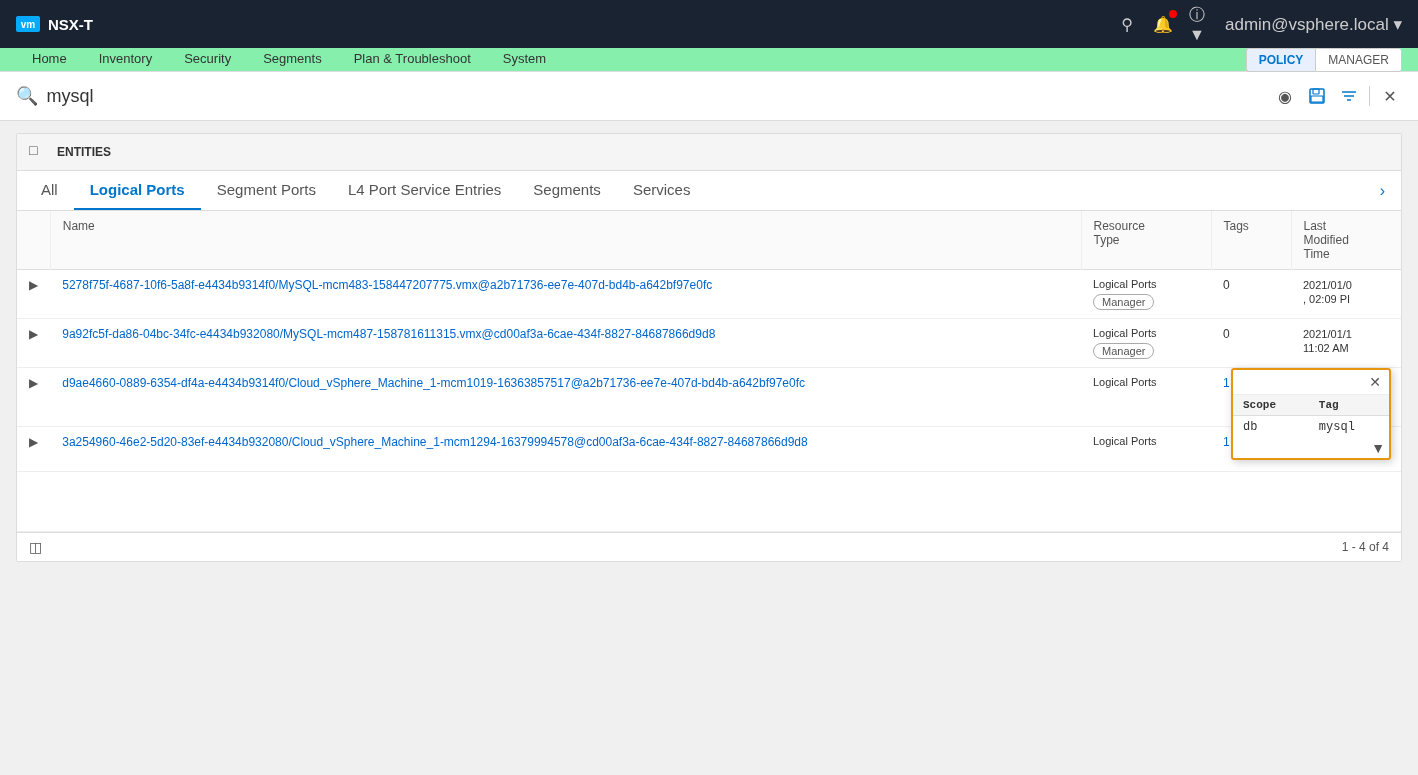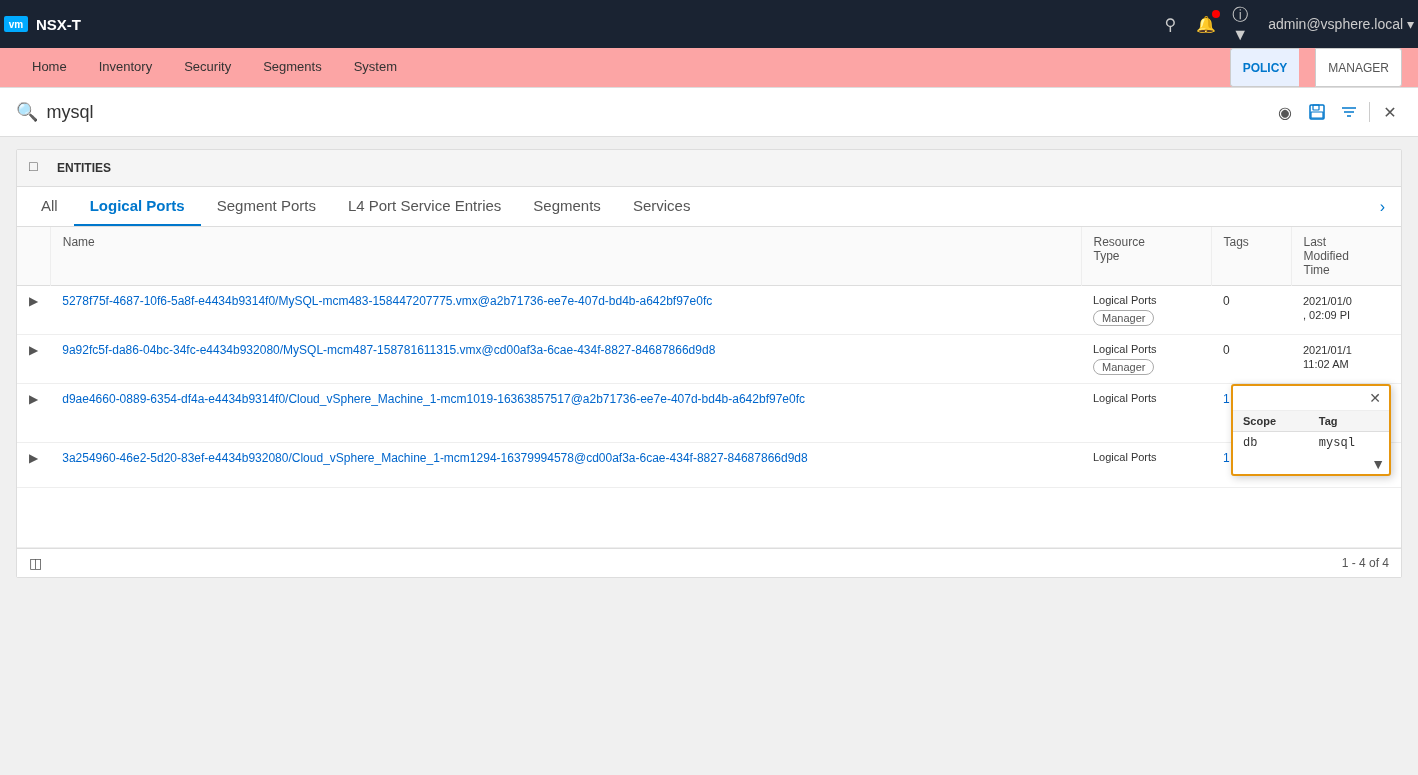--- a/index.html
+++ b/index.html
@@ -4,21 +4,21 @@
   <style>
     * { box-sizing: border-box; margin: 0; padding: 0; }
     body { font-family: Arial, sans-serif; font-size: 13px; background: #f0f0f0; color: #333; }
 
     
     .topbar {
       background: #1a2332;
       height: 48px;
       display: flex;
       align-items: center;
-      padding: 0 4px;
+      padding: 0 16px;
       color: white;
     }
     .topbar-logo {
       display: flex;
       align-items: center;
       gap: 8px;
       color: white;
       font-weight: bold;
       font-size: 15px;
       margin-right: 20px;
@@ -55,45 +55,46 @@
     .bell-icon { position: relative; }
     .bell-badge {
       position: absolute;
       top: -4px;
       right: -4px;
       background: red;
       border-radius: 50%;
       width: 8px;
       height: 8px;
     }
-    .user-section { display: flex; align-items: center; gap: 6px; color: #ccc; font-size: 14px; cursor: pointer; }
+    .user-section { display: flex; align-items: center; gap: 6px; color: #ccc; font-size: 17px; cursor: pointer; }
 
     
     .navbar {
-      background: #fca5a5;
+      background: #86efac;
       border-bottom: 1px solid #ddd;
-      height: 40px;
+      height: 24px;
       display: flex;
       align-items: stretch;
       padding: 0 16px;
     }
     .nav-item {
       display: flex;
       align-items: center;
       padding: 0 16px;
       cursor: pointer;
       font-size: 13px;
       color: #333;
       border-bottom: 2px solid transparent;
       white-space: nowrap;
     }
     .nav-right {
       margin-left: auto;
       display: flex;
-      gap: 16px;
+      align-items: center;
+      gap: 0;
     }
     .policy-btn, .manager-btn {
       border: 1px solid #ccc;
       padding: 4px 12px;
       font-size: 12px;
       cursor: pointer;
       background: white;
       color: #555;
     }
     .policy-btn { border-right: none; border-radius: 3px 0 0 3px; }
@@ -269,20 +270,21 @@
       width: 100%;
       border-collapse: collapse;
     }
     .tags-popup-table th {
       background: #f5f5f5;
       padding: 4px 10px;
       font-size: 11px;
       font-weight: bold;
       color: #333;
       border: none;
+      font-family: Liberation Mono, monospace;
     }
     .tags-popup-table td {
       padding: 4px 10px;
       font-size: 12px;
       border: none;
       border-bottom: none;
       font-family: Liberation Mono, monospace;
     }
     .popup-scroll-indicator {
       text-align: right;
@@ -335,20 +337,23 @@
     <span>Home</span>
   </div>
   <div class="nav-item">
     <span>Inventory</span>
   </div>
   <div class="nav-item">
     <span>Security</span>
   </div>
   <div class="nav-item">
     <span>Segments</span>
+  </div>
+  <div class="nav-item">
+    <span>Plan &amp; Troubleshoot</span>
   </div>
   <div class="nav-item">
     <span>System</span>
   </div>
   <div class="nav-right">
     <button class="policy-btn active">POLICY</button>
     <button class="manager-btn">MANAGER</button>
   </div>
 </div>
 

